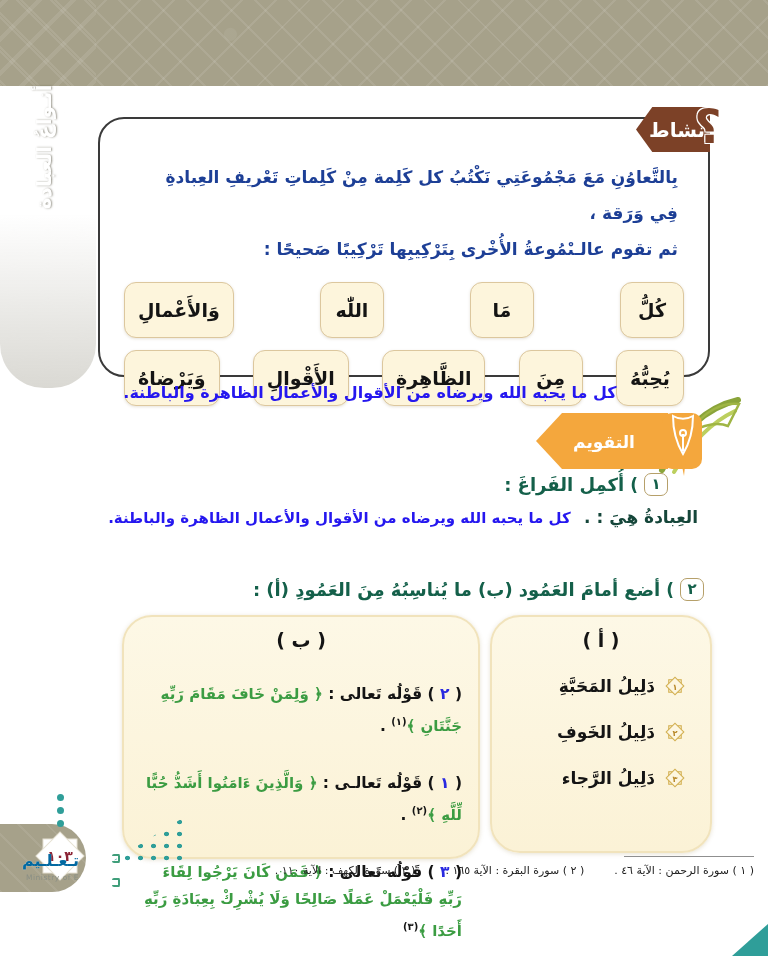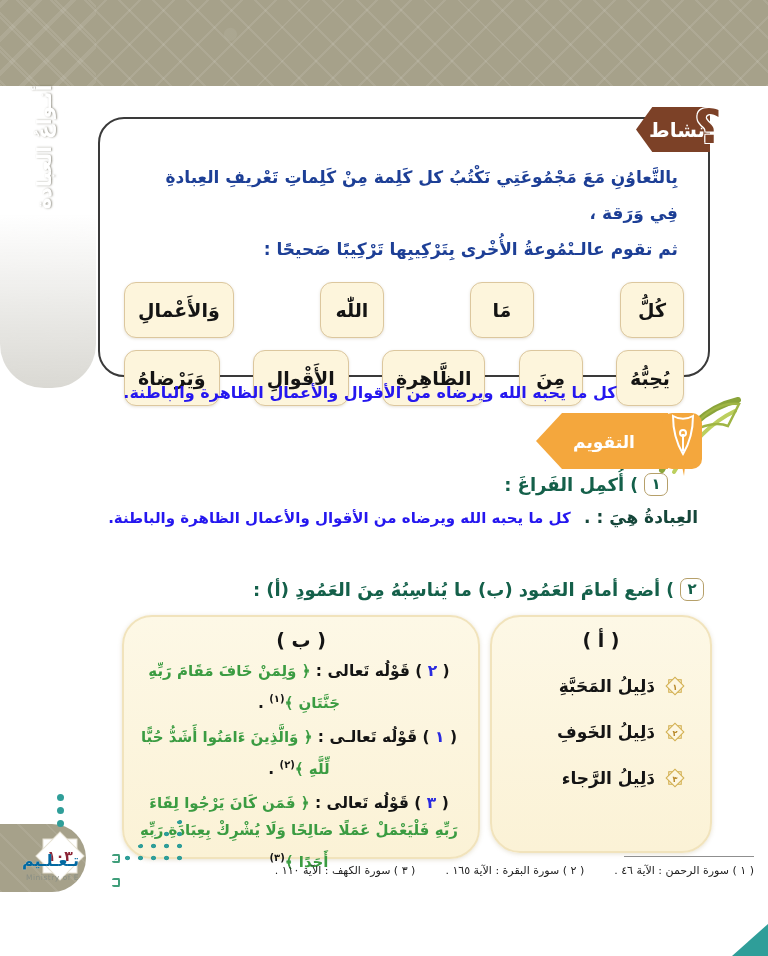--- a/index.html
+++ b/index.html
@@ -81,21 +81,21 @@
                box-shadow:0 1px 4px rgba(160,140,80,.25); }
   #col-a { left:490px; top:615px; width:222px; height:238px; }
   #col-b { left:122px; top:615px; width:358px; height:244px; }
   .col-header { text-align:center; font-size:19px; font-weight:bold; color:#141414;
                 padding-top:12px; }
   .col-a-item { display:flex; direction:rtl; align-items:center; gap:9px;
                 padding-right:24px; margin-top:24px;
                 font-size:17px; font-weight:bold; color:#141414; }
   .star-bullet { flex:none; }
 
-  .col-b-item { direction:rtl; text-align:center; padding:0 16px 0 12px; margin-top:7px;
+  .col-b-item { direction:rtl; text-align:right; padding:0 16px 0 12px; margin-top:30px;
                 font-size:15.5px; font-weight:bold; color:#141414; line-height:27px; }
   .col-b-item .bnum { color:#2a2ae0; }
   .col-b-item .pp   { color:#141414; }
   .verse { color:#3b9c42; font-size:15px; }
   .vref  { color:#141414; font-size:10px; font-weight:bold; }
 
   
   #dots-b { position:absolute; left:108px; top:816px; width:78px; height:48px; z-index:4;
             background-image:radial-gradient(#2f9e99 2.2px, transparent 2.8px);
             background-size:13px 12px;

